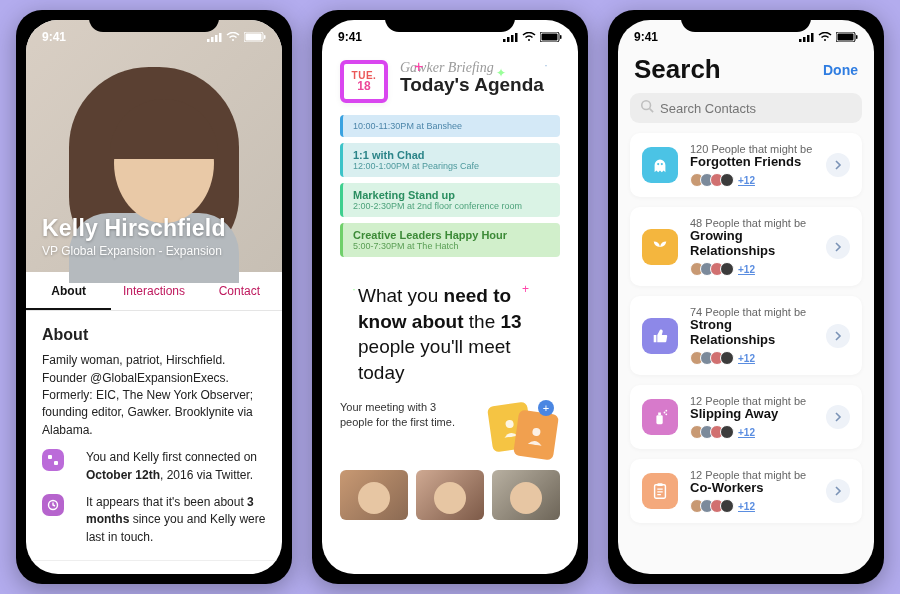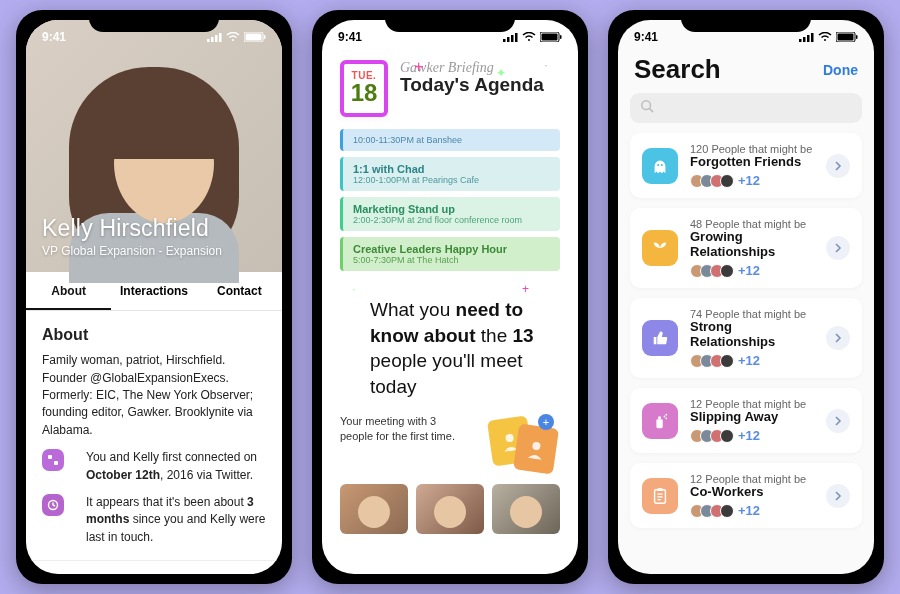--- a/index.html
+++ b/index.html
@@ -15,24 +15,24 @@
   .p1 .screen { background: #fff; }
   .p1 .statusbar { color: #fff; position: absolute; top:0; left:0; right:0; }
   .hero { width: 100%; height: 252px; position: relative; background: linear-gradient(135deg,#d9cfc4,#c7bfb4); }
   .hero-photo { position:absolute; inset:0; display:flex; align-items:center; justify-content:center; }
   .face { width:150px; height:190px; position:relative; top:22px; }
   .hair { position:absolute; width:170px; height:200px; background:#5a4032; border-radius:80px 80px 70px 70px; left:-10px; top:-6px; }
   .facecircle { position:absolute; width:100px; height:120px; background:#e9c9a7; border-radius:50%; left:35px; top:30px; }
   .hairfront { position:absolute; width:108px; height:60px; background:#5a4032; border-radius:54px 54px 0 0; left:31px; top:26px; }
   .shirt { position:absolute; bottom:-20px; left:-10px; width:170px; height:70px; background:#b5babe; border-radius:40px 40px 0 0; }
   .hero-text { position: absolute; bottom: 14px; left: 16px; color: #fff; text-shadow: 0 1px 3px rgba(0,0,0,.3);}
-  .hero-text h1 { font-size: 23px; font-weight: 400; letter-spacing:.2px;}
+  .hero-text h1 { font-size: 23px; font-weight: 700; letter-spacing:.2px;}
   .hero-text div { font-size: 12px; font-weight: 500; opacity:.95; margin-top:2px;}
   .tabs { display: flex; border-bottom: 1px solid #e5e5e5; }
-  .tab { flex: 1; text-align: center; padding: 12px 0 10px; font-size: 12px; color: #000000; font-weight:700;}
+  .tab { flex: 1; text-align: center; padding: 12px 0 10px; font-size: 12px; color: #be185d; font-weight:400;}
   .tab.active { color: #111; border-bottom: 2px solid #111; font-weight:600;}
   .body { padding: 12px 16px 4px; font-size: 12px; color: #222; line-height: 1.45; }
   .body h2 { font-size: 16px; font-weight:700; margin-bottom: 6px; }
   .conn { display: flex; gap: 22px; margin: 10px 0 6px; }
   .conn-icon { width: 22px; height: 22px; border-radius: 7px; display:flex; align-items:center; justify-content:center; flex-shrink:0; color:#fff; font-size:12px;}
   .ci-connect { background:#bb6bd9; }
   .ci-clock { background:#b664cd; }
   .notes-row { display:flex; justify-content:space-between; align-items:center; padding:10px 16px 0; border-top:1px solid #eee; margin-top:4px;}
   .notes-row .n { font-size:15px; font-weight:700; }
   .notes-row .va { font-size:13px; font-weight:600; color:#2f80ed; }
@@ -44,31 +44,31 @@
   .confetti { position:absolute; inset:0; pointer-events:none; }
   .confetti span { position:absolute; font-size:12px; }
   .c1 { left:92px; top:8px; color:#f4a; font-size:16px !important;}
   .c2 { left:174px; top:16px; color:#9f9; }
   .c3 { left:222px; top:8px; color:#9bd; }
   .c4 { left:30px; top:232px; color:#9f9; }
   .c5 { left:200px; top:232px; color:#f4a; }
   .brief-head { display:flex; gap:12px; margin:6px 0 12px;}
   .datecard { background:#fff; border:4px solid #d946ef; border-radius:6px; box-shadow:0 2px 6px rgba(0,0,0,.05); width:48px; text-align:center; padding:6px 0;}
   .datecard .dow { color:#eb5757; font-size:10px; font-weight:700; letter-spacing:.5px;}
-  .datecard .dnum { font-size:24px; font-weight:700; color:#4d7c0f; margin-top:-2px;}
+  .datecard .dnum { font-size:12px; font-weight:700; color:#ec4899; margin-top:-2px;}
   .brief-title .serif { font-family: Georgia, "Times New Roman", serif; font-style:italic; color:#9a9a9a; font-size:14px;}
   .brief-title h2 { font-size:19px; font-weight:800; color:#222; margin-top:-2px;}
   .event { border-radius:4px; padding:6px 10px; margin-bottom:6px; border-left:3px solid; }
   .event .et { font-size:11px; font-weight:700; }
   .event .es { font-size:9px; font-weight:500; opacity:.8; }
   .ev-blue  { background:#d4e9f7; border-color:#3aa2e0; color:#2a6d96;}
   .ev-teal  { background:#d9eff0; border-color:#3cc3c8; color:#2b8488;}
   .ev-mint  { background:#daf3e5; border-color:#3ecf8e; color:#2a8e60;}
   .ev-green { background:#d1efcb; border-color:#6fcf6a; color:#3c8a37;}
-  .need { padding: 20px 28px 8px; margin-left: 20px; }
+  .need { padding: 20px 36px 8px; }
   .need h2 { font-size:19px; font-weight:400; color:#111; line-height:1.35;}
   .need h2 b { font-weight:800; }
   .meeting { padding: 6px 18px 0; display:flex; gap:24px; }
   .meeting p { font-size:11px; color:#333; width:120px; line-height:1.4;}
   .cards-illus { position:relative; width:70px; height:60px; margin-left:auto; }
   .card-il { position:absolute; border-radius:6px; display:flex; align-items:center; justify-content:center; }
   .card-il1 { width:40px; height:46px; background:#f5c443; left:0; top:4px; transform:rotate(-8deg);}
   .card-il2 { width:40px; height:46px; background:#f1a04f; left:26px; top:12px; transform:rotate(8deg);}
   .card-il svg { width:20px; height:20px; }
   .plus-b { position:absolute; width:16px; height:16px; background:#4a86e2; border-radius:50%; color:#fff; display:flex; align-items:center; justify-content:center; font-size:11px; left:48px; top:0;}
@@ -88,21 +88,21 @@
   .cat { background:#fff; margin: 0 12px 10px; border-radius:10px; display:flex; align-items:center; padding:10px 12px; gap:12px; box-shadow:0 1px 4px rgba(0,0,0,.04);}
   .cat-icon { width:36px; height:36px; border-radius:9px; display:flex; align-items:center; justify-content:center; color:#fff; flex-shrink:0;}
   .ci-f { background:#4bc3e5;} .ci-g { background:#f4b63e;} .ci-s { background:#8d88e8;} .ci-sl { background:#d77acb;} .ci-c { background:#f4a97c;}
   .cat-body { flex:1; }
   .cat-body .l1 { font-size:11px; color:#666;}
   .cat-body .l2 { font-size:13px; font-weight:700; color:#111; margin-top:-1px;}
   .avrow { display:flex; align-items:center; margin-top:4px;}
   .av { width:14px; height:14px; border-radius:50%; border:1.5px solid #fff; margin-left:-4px; }
   .av:first-child { margin-left:0;}
   .av1 { background:#c89973;} .av2 { background:#7b8a9b;} .av3 { background:#d17070;} .av4 { background:#3b3b3b;}
-  .more { font-size:13px; color:#5a8de0; font-weight:700; margin-left:4px;}
+  .more { font-size:10px; color:#5a8de0; font-weight:700; margin-left:4px;text-decoration:underline;}
   .chev { width:24px; height:24px; border-radius:50%; background:#eef2f8; display:flex; align-items:center; justify-content:center;}
   .chev svg { width:10px; height:10px; }
 </style>
 </head>
 <body>
 
 <div class="phone p1">
   <div class="notch"></div>
   <div class="screen">
     <div class="statusbar">
@@ -313,20 +313,21 @@
     </div>
     <div class="search-head">
       <h1>Search</h1>
       <span class="done">Done</span>
     </div>
     <div class="searchbar">
       <span><svg viewBox="0 0 16 16" fill="none" stroke="#888" stroke-width="1.8">
             <circle cx="7" cy="7" r="5"></circle>
             <path d="M11 11 L15 15"></path>
           </svg></span>
+      <input placeholder="Search Contacts" style="">
     </div>
     <div id="cats">
         <div class="cat">
           <div class="cat-icon ci-f">
             <svg width="18" height="18" viewBox="0 0 20 20" fill="#fff">
               <path d="M4 10 a6 6 0 0 1 12 0 v8 l-2 -2 l-2 2 l-2 -2 l-2 2 l-2 -2 l-2 2 Z"></path>
               <circle cx="8" cy="9" r="1.2" fill="#4bc3e5"></circle>
               <circle cx="12" cy="9" r="1.2" fill="#4bc3e5"></circle>
             </svg>
           </div>

